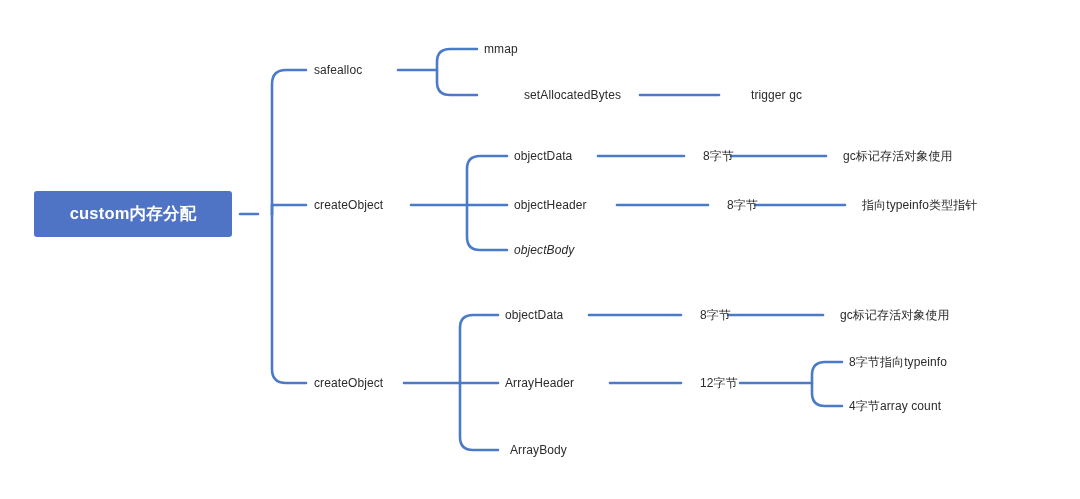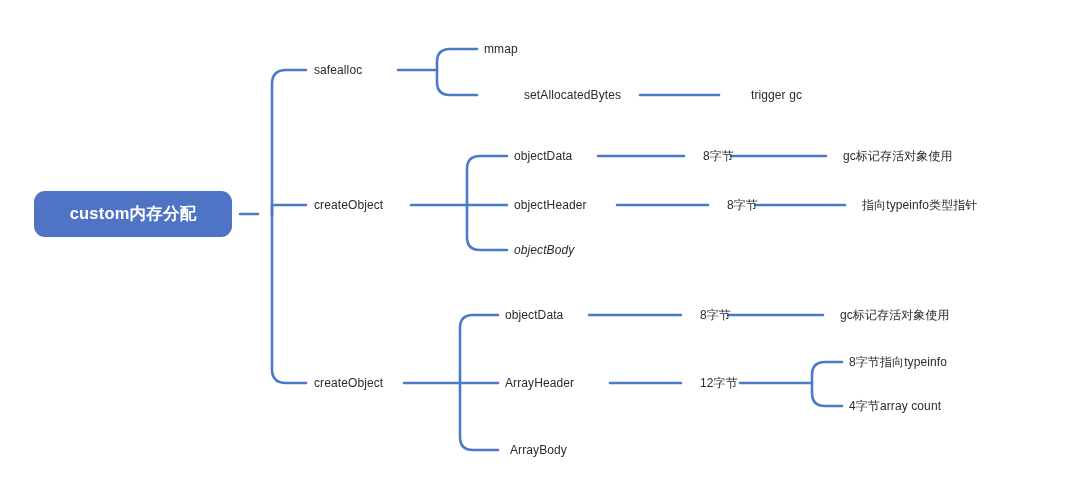--- a/index.html
+++ b/index.html
@@ -43,21 +43,21 @@
     transform: translateY(-50%);
     letter-spacing: 0.1px;
   }
   .root-box {
     position: absolute;
     left: 34px;
     top: 191px;
     width: 198px;
     height: 46px;
     background: #4f74c5;
-    border-radius: 11px;
+    border-radius: 3px;
     display: flex;
     align-items: center;
     justify-content: center;
   }
   .root-text {
     color: #ffffff;
     font-size: 16.5px;
     font-weight: bold;
     white-space: nowrap;
     letter-spacing: 0.2px;

